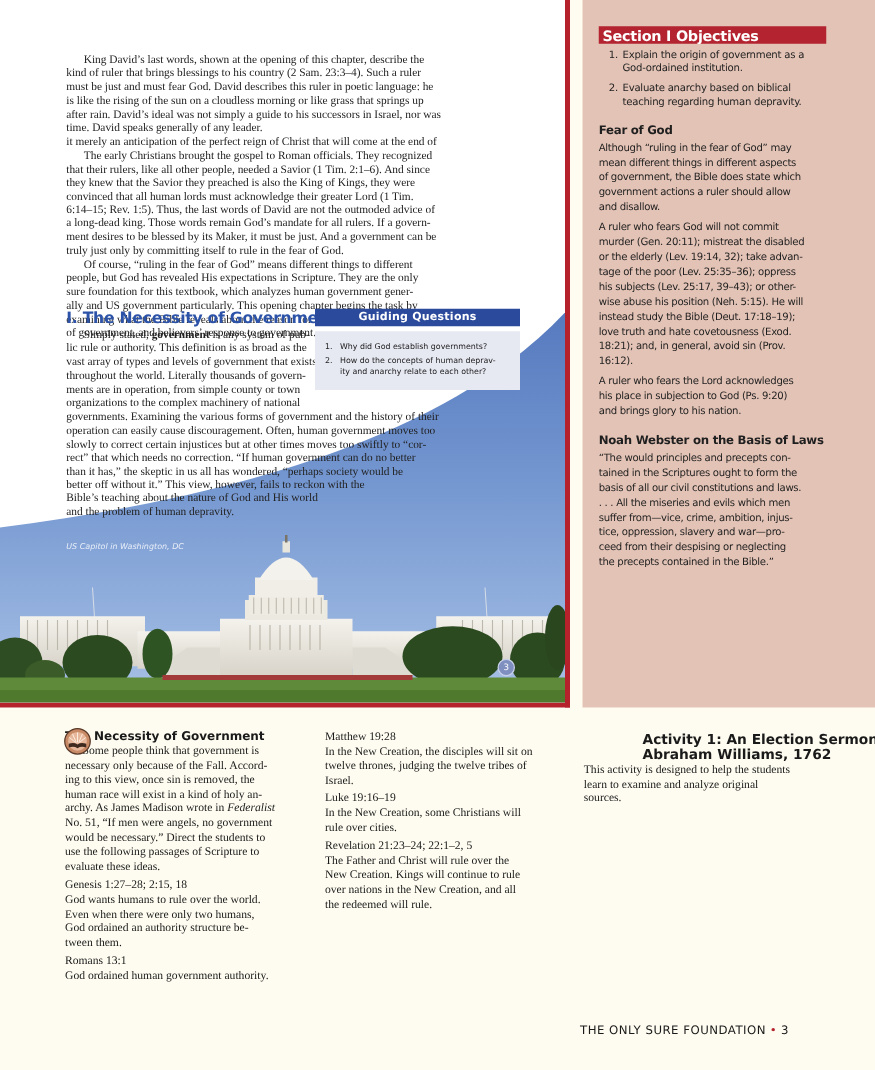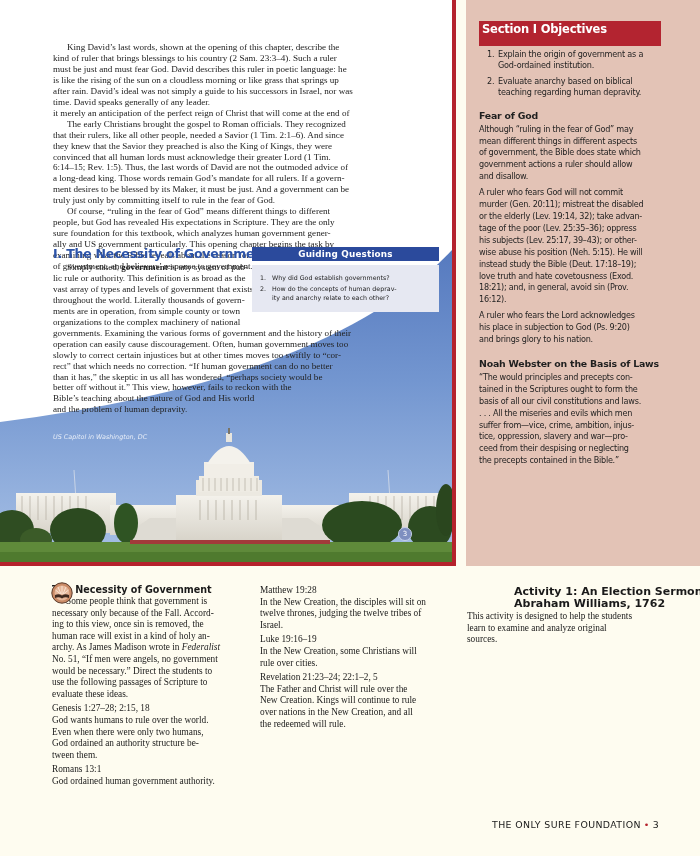--- a/index.html
+++ b/index.html
@@ -32,21 +32,21 @@
   }
   .necessity-text {
     position: absolute; left: 53px; top: 262px; width: 270px;
     font-size: 9.1px; line-height: 10.95px; color: #222;
   }
   .necessity-text .p-top { width: 165px; text-indent: 14px; }
   .necessity-text .p-rest { width: 265px; }
   .necessity-text .l { display: block; white-space: nowrap; }
 
   .guiding-box {
-    position: absolute; left: 252px; top: 247px; width: 187px;
+    position: absolute; left: 252px; top: 247px; width: 164px;
   }
   .guiding-title {
     background: #2b4a9c; color: #fff; text-align: center;
     font-family: "DejaVu Sans", sans-serif; font-size: 8.8px; font-weight: bold;
     height: 14px; line-height: 14px; letter-spacing: 0.2px;
   }
   .guiding-list {
     background: #e6e8f2; margin-top: 4px; padding: 8px 8px 8px 8px;
     font-family: "DejaVu Sans", sans-serif; font-size: 6.3px; line-height: 9px; color: #222;
     list-style: none;
@@ -65,21 +65,21 @@
   }
 
   
   .sidebar {
     position: absolute; left: 466px; top: 0; width: 234px; height: 566px;
     background: #e3c3b6; padding: 21px 12px 0 13px;
     font-family: "DejaVu Sans", sans-serif; color: #1f1f1f;
   }
   .obj-title {
     background: #b32430; color: #fff; font-size: 11.5px; font-weight: bold;
-    height: 25px; line-height: 17px; padding-left: 3px; width: 182px; letter-spacing: -0.2px;
+    height: 14px; line-height: 17px; padding-left: 3px; width: 182px; letter-spacing: -0.2px;
   }
   .obj-list { list-style: none; margin-top: 3px; font-size: 8.1px; line-height: 11.4px; letter-spacing: -0.2px; }
   .obj-list li { display: flex; margin-bottom: 4px; padding-left: 8px; }
   .obj-list li .n { width: 11px; flex-shrink: 0; }
   .side-h {
     font-size: 9.4px; font-weight: bold; margin-top: 11px; margin-bottom: 3px; letter-spacing: -0.2px;
   }
   .side-p { font-size: 8.1px; line-height: 11.9px; margin-bottom: 4px; letter-spacing: -0.25px; }
   .side-p .l { display: block; white-space: nowrap; }
   .side-h.webster { margin-top: 12px; }
@@ -103,21 +103,21 @@
   }
   .notes-col2 .block { margin-bottom: 3px; }
   .notes-col3 {
     position: absolute; left: 467px; top: 586px; width: 220px;
     font-size: 9.3px; line-height: 11.6px;
   }
   .activity-title {
     font-family: "DejaVu Sans", sans-serif; font-weight: bold; font-size: 11px; line-height: 12px; margin-bottom: 1px; margin-left: 47px;
   }
   .footer {
-    position: absolute; left: 492px; top: 819px;
+    position: absolute; left: 464px; top: 819px;
     font-family: "DejaVu Sans", sans-serif; font-size: 9.4px; letter-spacing: 0.4px; color: #1a1a1a; text-align: right;
   }
   .footer .dot { color: #b5222c; margin: 0 3px; }
 </style>
 </head>
 <body>
 
 <div class="page-panel">
 
   <div class="photo">

